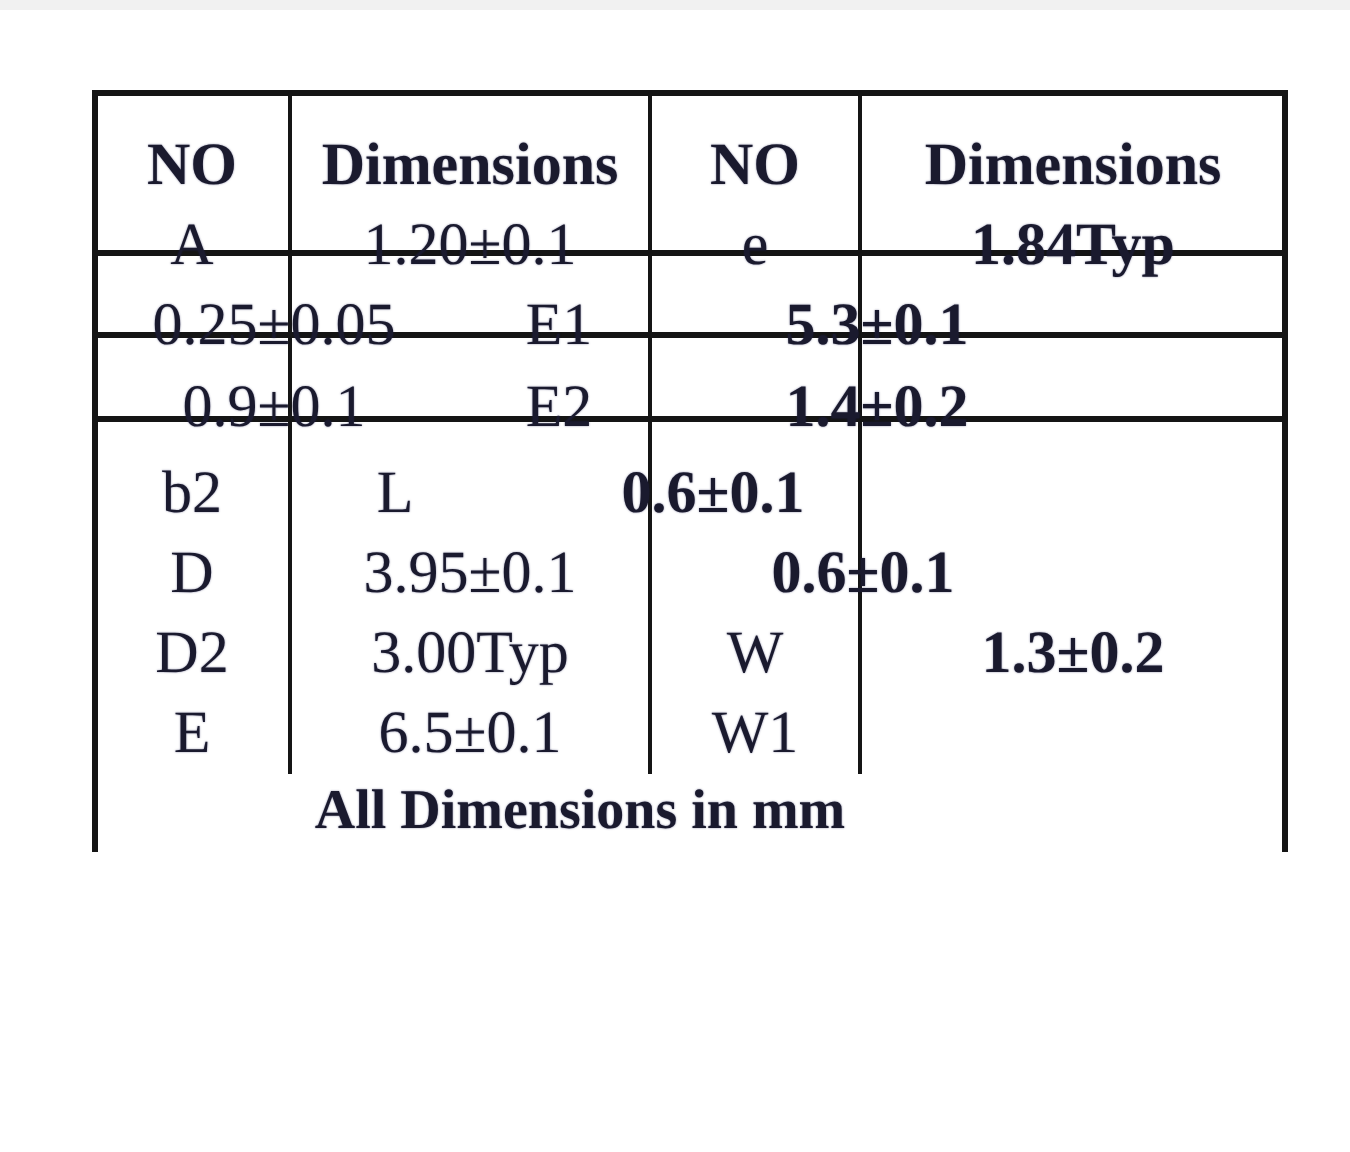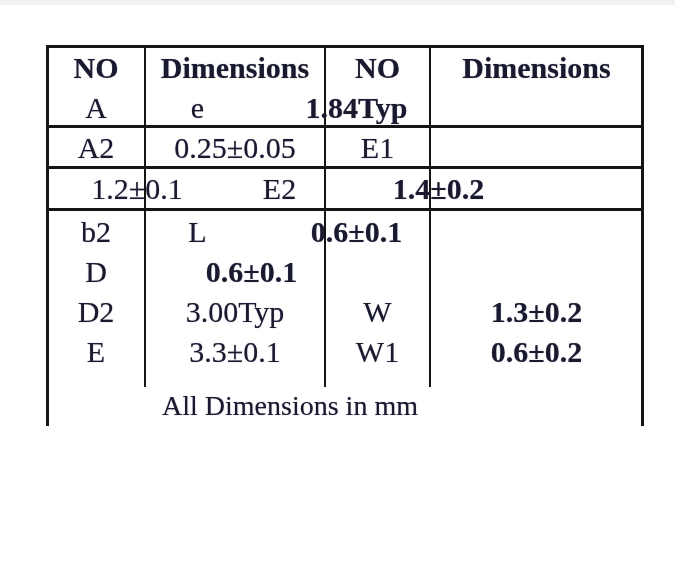--- a/index.html
+++ b/index.html
@@ -19,31 +19,32 @@
   .hline,.vline{position:absolute;background:#151515;}
   .hline{height:3px;left:47px;width:596px;}
   .vline{width:2px;top:45px;height:342px;}
   .vline.outer{width:3px;height:381px;}
   
   .trow{
     position:absolute;left:47px;width:596px;height:36px;
     display:flex;align-items:center;
     font-size:30px;line-height:1;
     text-shadow:0 0 1px rgba(30,30,80,0.55);
+    margin-top:15px;
   }
   .cell{display:flex;align-items:center;justify-content:center;height:100%;}
   .c0{width:98px;}
   .c1{width:180px;}
   .c2{width:105px;}
   .c3{width:213px;font-weight:bold;}
   .header .cell{font-weight:700;}
   .caption{
     position:absolute;left:47px;top:390px;width:486px;height:32px;
     display:flex;align-items:center;justify-content:center;
-    font-size:28px;font-weight:400;line-height:1;
+    font-size:28px;font-weight:700;line-height:1;
     text-shadow:0 0 1px rgba(30,30,80,0.55);
   }
 </style>
 </head>
 <body>
 
 <div class="canvas">
 
   <div class="top-strip"></div>
 
@@ -61,57 +62,58 @@
 
     <div class="trow header" style="top:50px">
       <div class="cell c0">NO</div>
       <div class="cell c1">Dimensions</div>
       <div class="cell c2">NO</div>
       <div class="cell c3">Dimensions</div>
     </div>
 
     <div class="trow" style="top:90px">
       <div class="cell c0">A</div>
+      <div class="cell c1">1.20±0.1</div>
       <div class="cell c2">e</div>
       <div class="cell c3">1.84Typ</div>
     </div>
 
     <div class="trow" style="top:130px">
-      <div class="cell c0">A2</div>
       <div class="cell c1">0.25±0.05</div>
       <div class="cell c2">E1</div>
+      <div class="cell c3">5.3±0.1</div>
     </div>
 
     <div class="trow" style="top:171px">
-      <div class="cell c1">1.2±0.1</div>
+      <div class="cell c1">0.9±0.1</div>
       <div class="cell c2">E2</div>
       <div class="cell c3">1.4±0.2</div>
     </div>
 
     <div class="trow" style="top:214px">
       <div class="cell c0">b2</div>
       <div class="cell c2">L</div>
       <div class="cell c3">0.6±0.1</div>
     </div>
 
     <div class="trow" style="top:254px">
       <div class="cell c0">D</div>
+      <div class="cell c1">3.95±0.1</div>
       <div class="cell c3">0.6±0.1</div>
     </div>
 
     <div class="trow" style="top:294px">
       <div class="cell c0">D2</div>
       <div class="cell c1">3.00Typ</div>
       <div class="cell c2">W</div>
       <div class="cell c3">1.3±0.2</div>
     </div>
 
     <div class="trow" style="top:334px">
       <div class="cell c0">E</div>
-      <div class="cell c1">3.3±0.1</div>
+      <div class="cell c1">6.5±0.1</div>
       <div class="cell c2">W1</div>
-      <div class="cell c3">0.6±0.2</div>
     </div>
 
     <div class="caption">All Dimensions in mm</div>
 
   </div>
 </div>
 
 </body></html>

